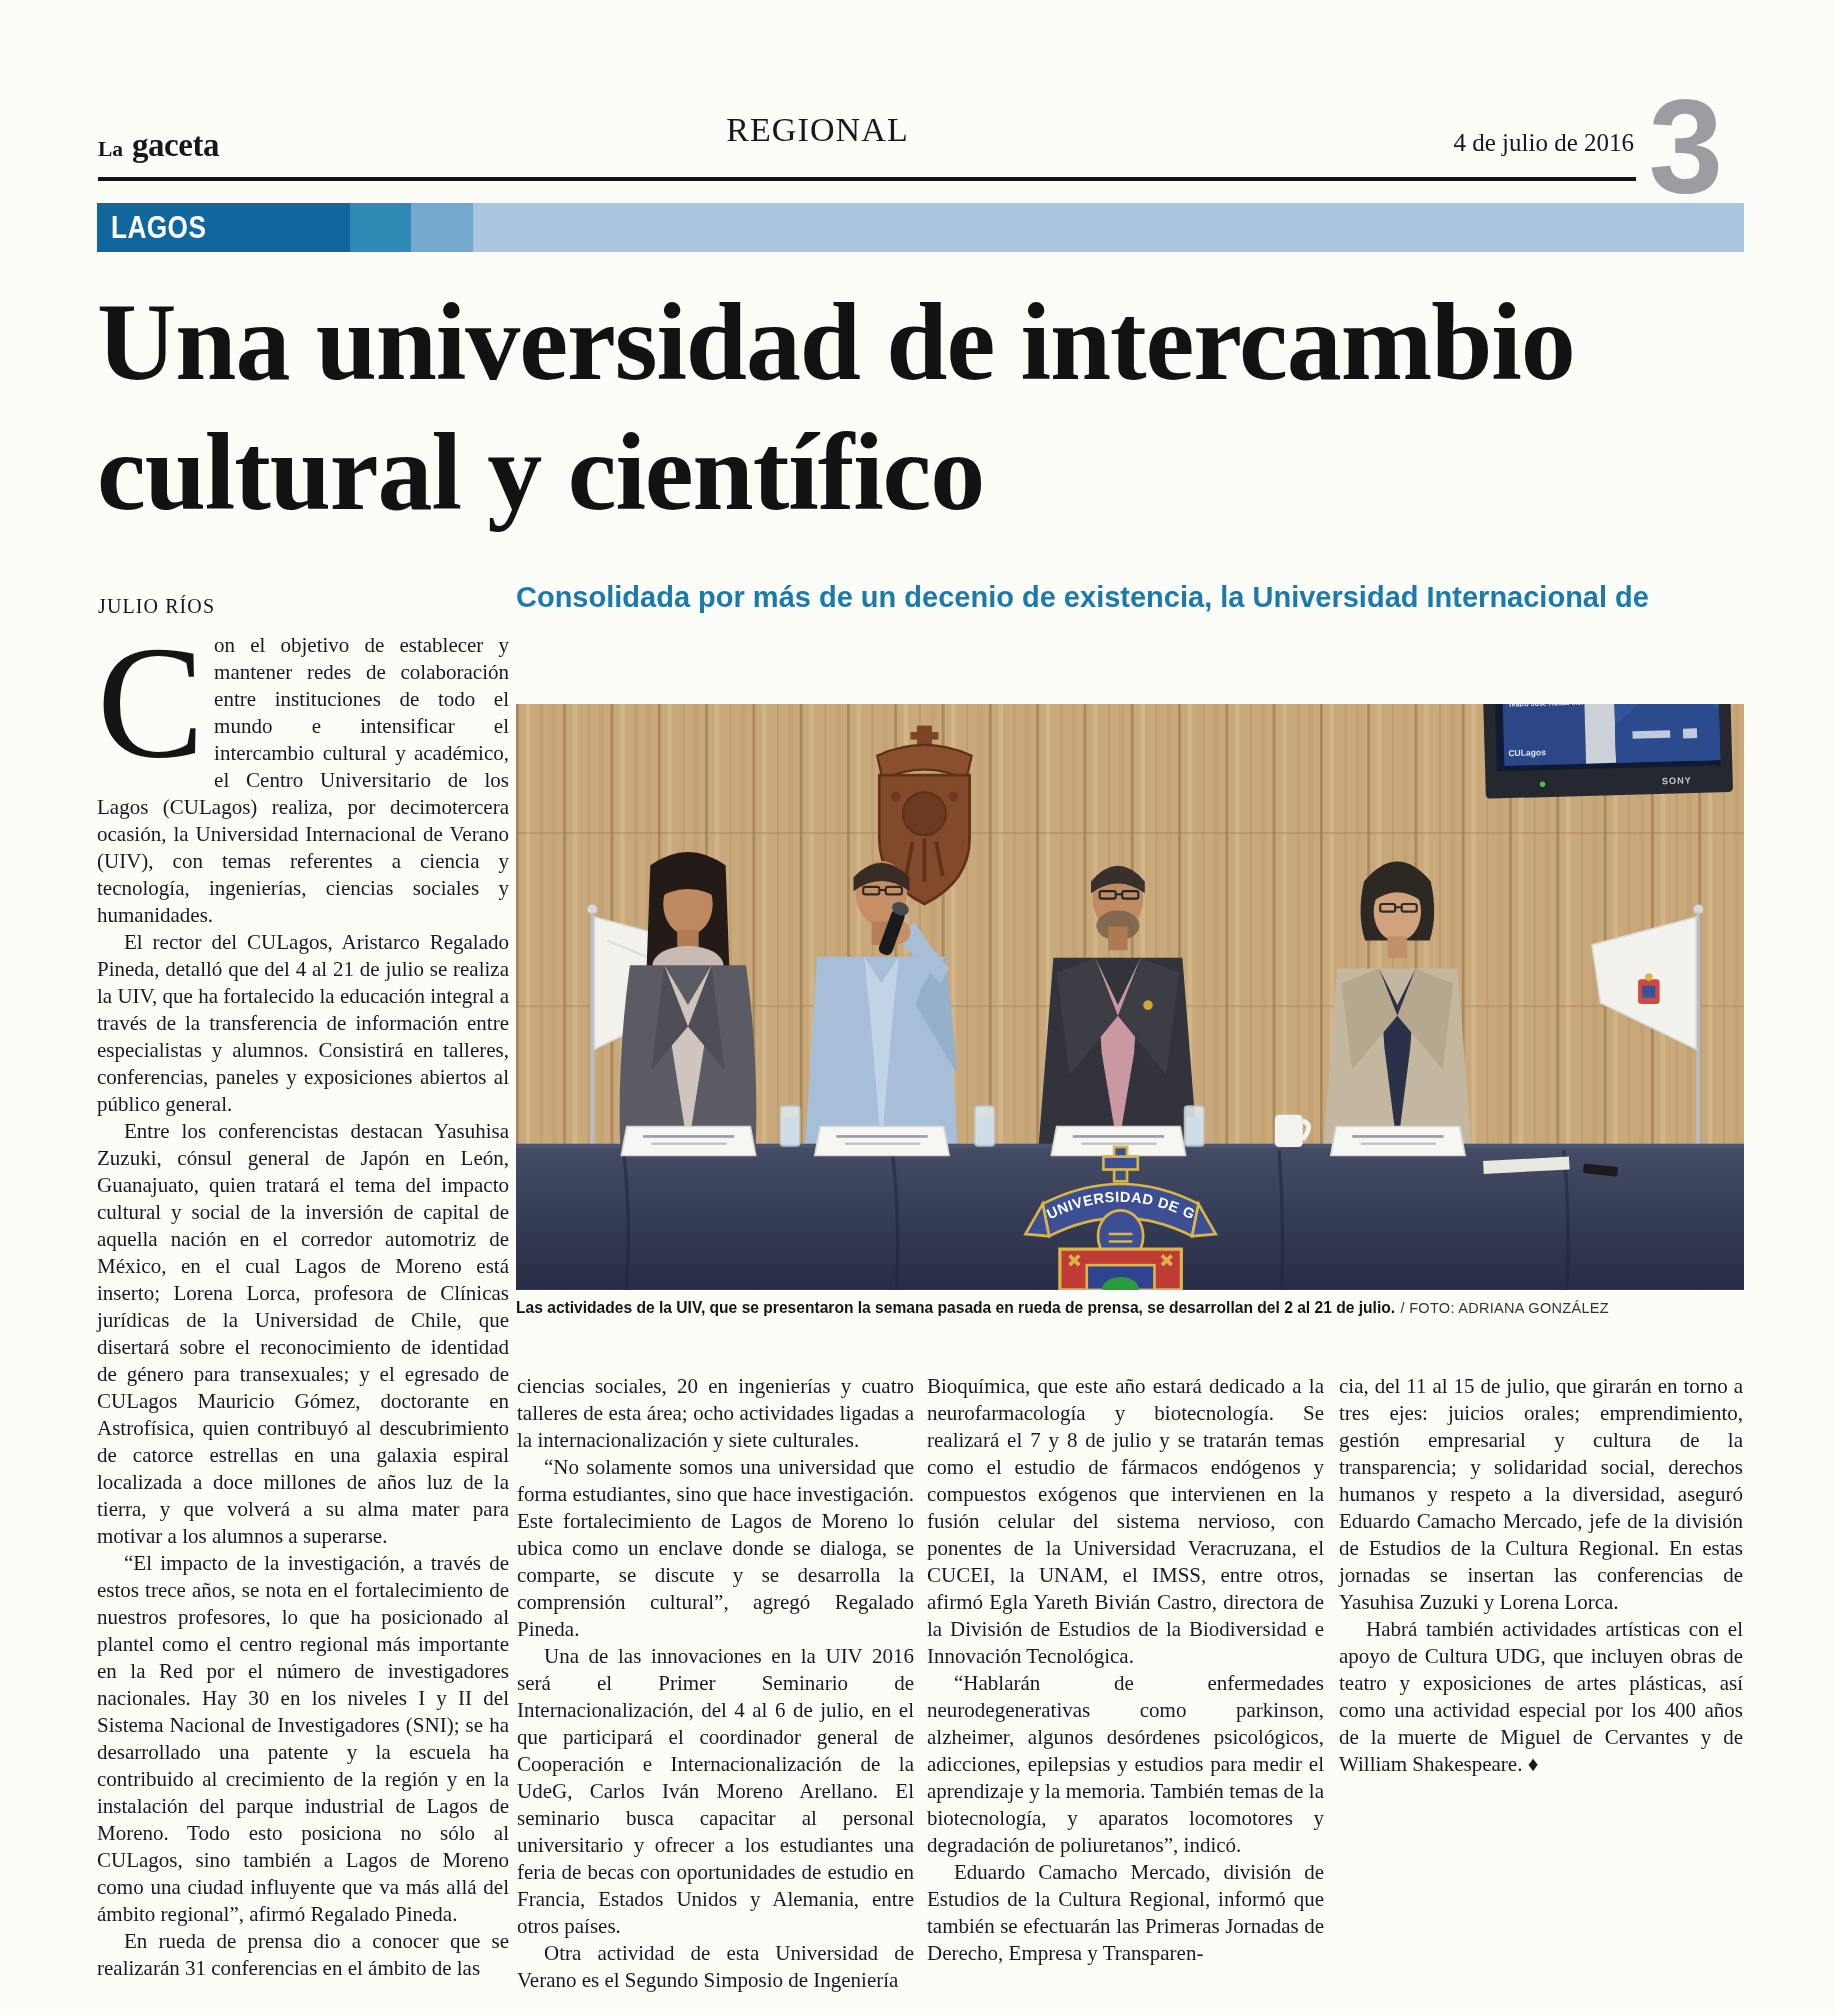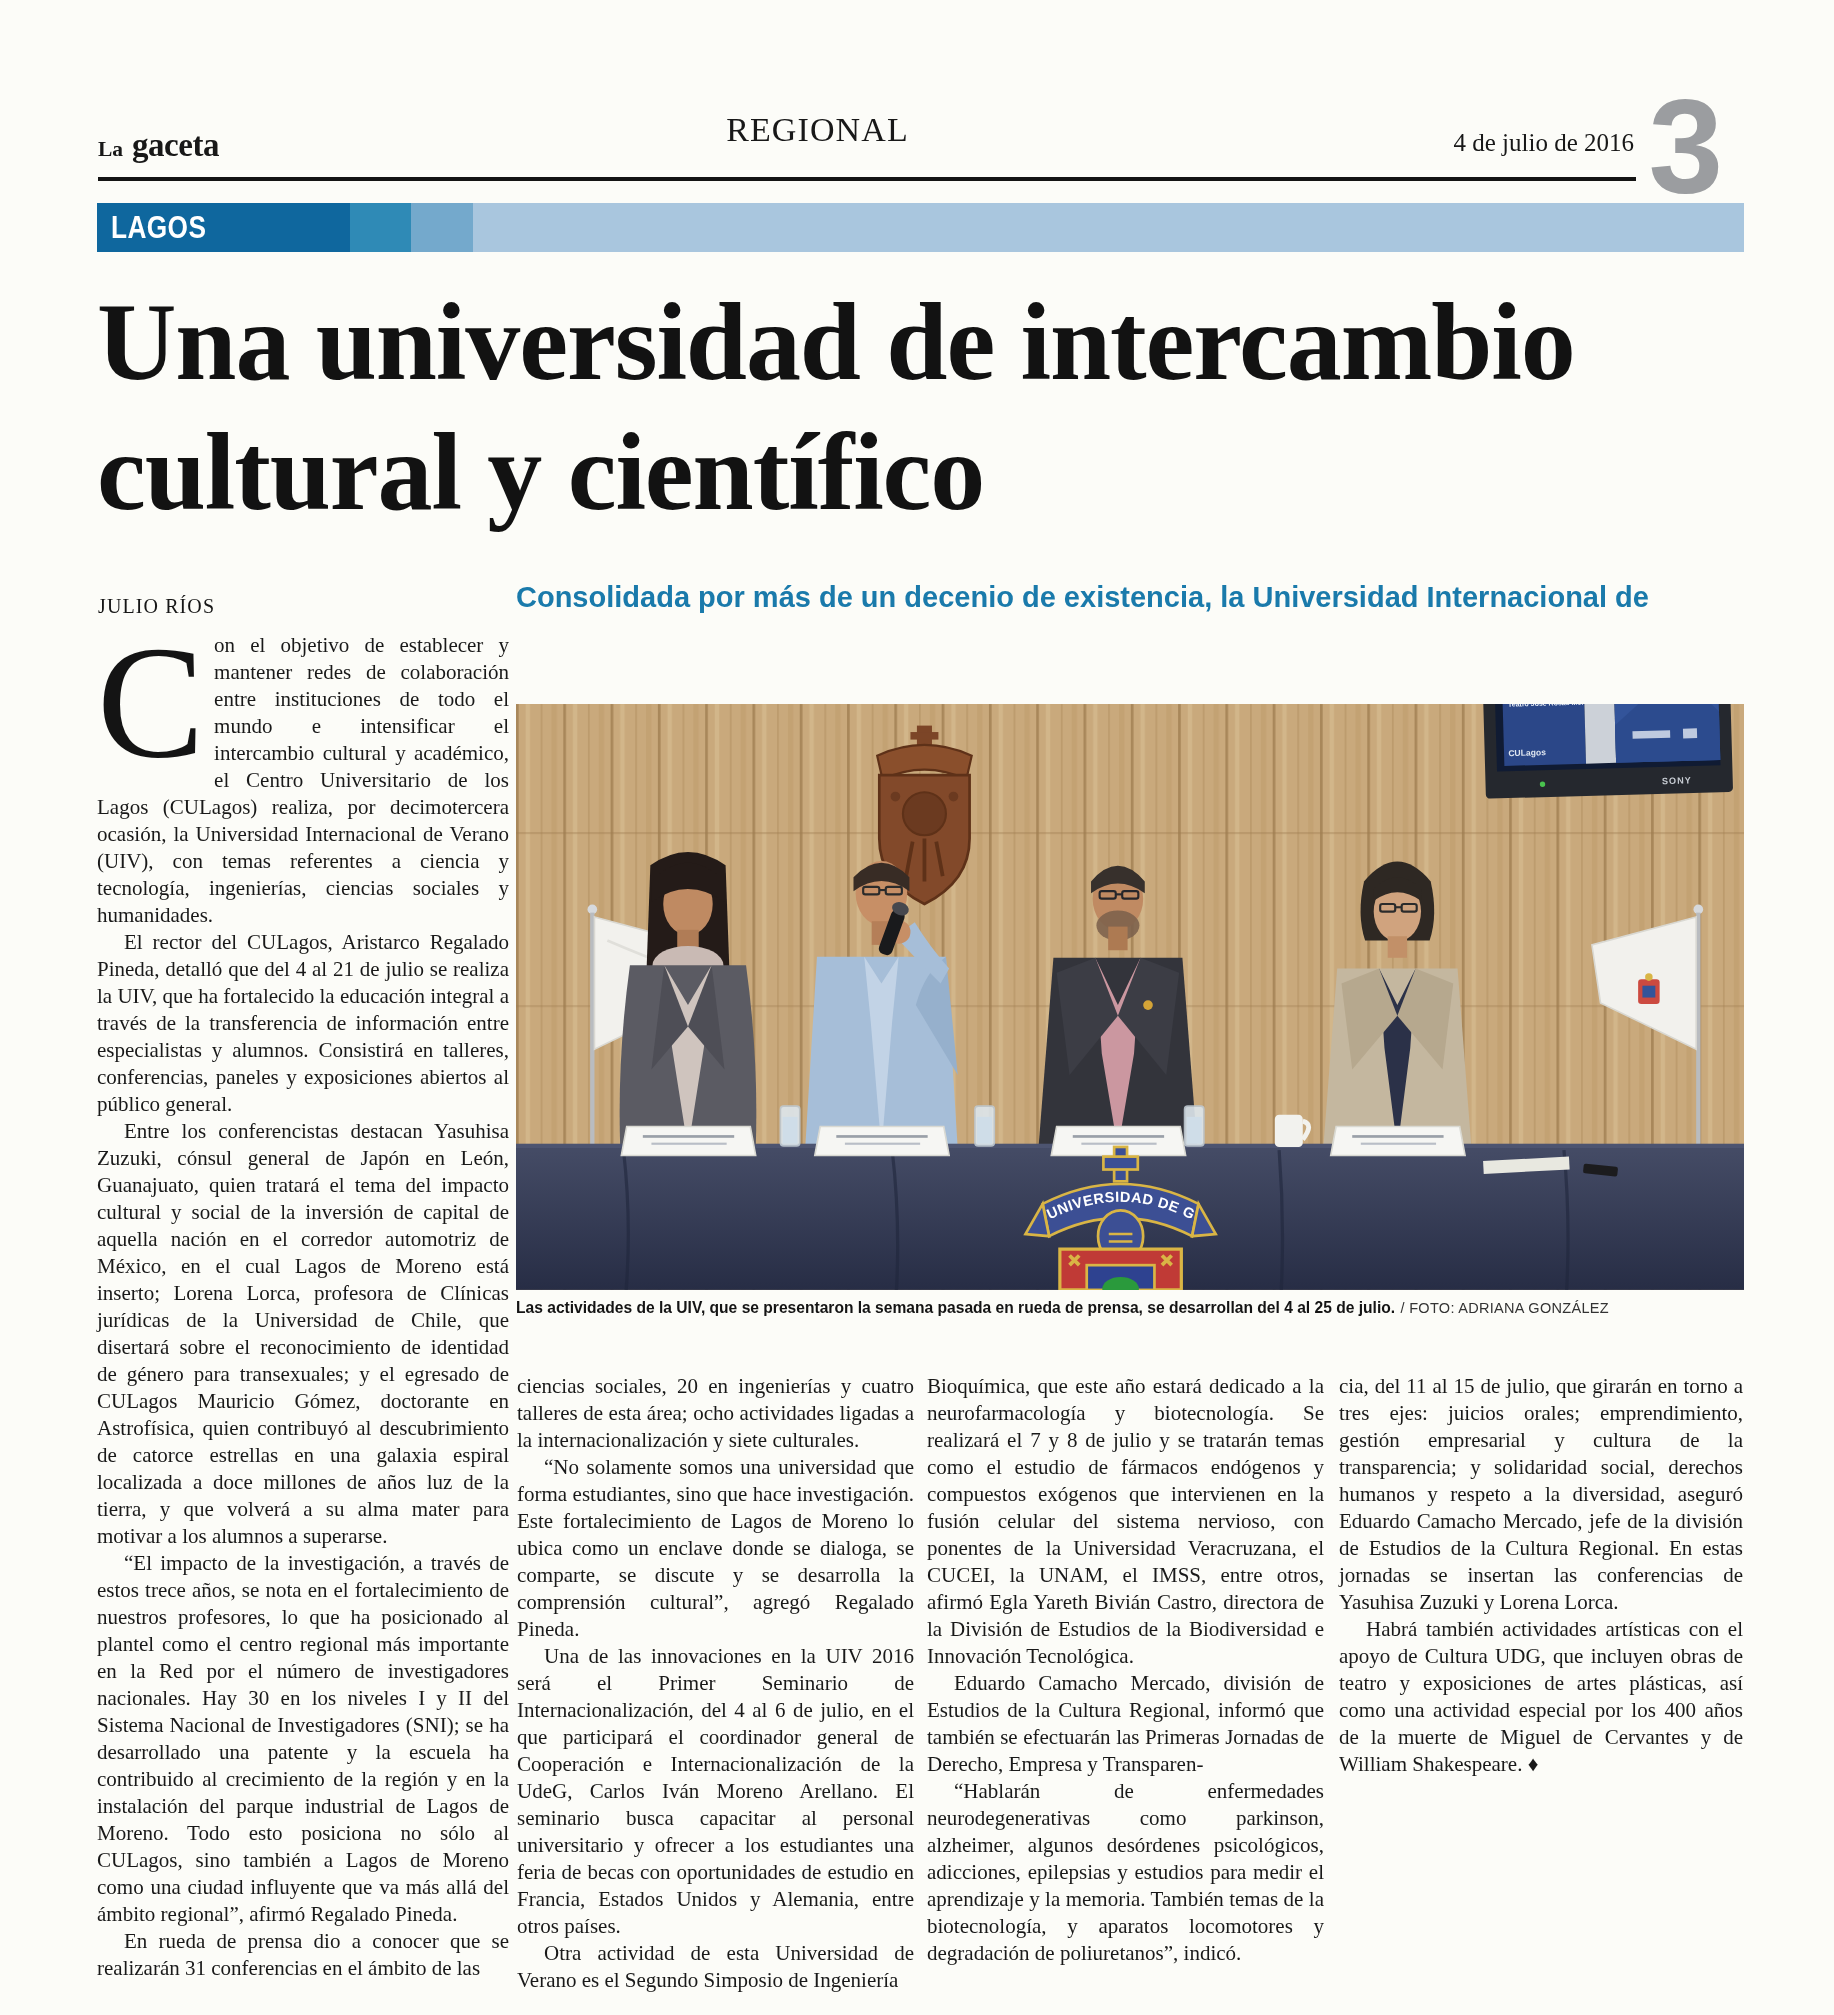--- a/index.html
+++ b/index.html
@@ -294,42 +294,42 @@
         <polygon points="1012,1014 1238,1014 1238,1090 1012,1090" fill="#c03a36" stroke="#d9b545" stroke-width="6"></polygon>
         <rect x="1062" y="1044" width="126" height="46" fill="#2e4290" stroke="#d9b545" stroke-width="5"></rect>
         <ellipse cx="1125" cy="1088" rx="34" ry="22" fill="#2a9a3c"></ellipse>
         <path d="M 1030 1026 l 18 18 m 0 -18 l -18 18" stroke="#d9b545" stroke-width="7"></path>
         <path d="M 1202 1026 l 18 18 m 0 -18 l -18 18" stroke="#d9b545" stroke-width="7"></path>
       </g>
     </svg>
   </figure>
 
   <div class="caption">
-    <span class="cap-main">Las actividades de la UIV, que se presentaron la semana pasada en rueda de prensa, se desarrollan del 4 al 25 de julio.</span><span class="cap-credit">/ FOTO: ADRIANA GONZÁLEZ</span>
+    <span class="cap-main">Las actividades de la UIV, que se presentaron la semana pasada en rueda de prensa, se desarrollan del 2 al 21 de julio.</span><span class="cap-credit">/ FOTO: ADRIANA GONZÁLEZ</span>
   </div>
 
   <div class="col col1">
     <p class="noindent"><span class="dropcap">C</span><span>on el objetivo de establecer y mantener redes de colaboración entre instituciones de todo el mundo e intensificar el intercambio cultural y académico, el Centro Universitario de los Lagos (CULagos) realiza, por decimotercera ocasión, la Universidad Internacional de Verano (UIV), con temas referentes a ciencia y tecnología, ingenierías, ciencias sociales y humanidades.</span></p>
     <p>El rector del CULagos, Aristarco Regalado Pineda, detalló que del 4 al 21 de julio se realiza la UIV, que ha fortalecido la educación integral a través de la transferencia de información entre especialistas y alumnos. Consistirá en talleres, conferencias, paneles y exposiciones abiertos al público general.</p>
     <p>Entre los conferencistas destacan Yasuhisa Zuzuki, cónsul general de Japón en León, Guanajuato, quien tratará el tema del impacto cultural y social de la inversión de capital de aquella nación en el corredor automotriz de México, en el cual Lagos de Moreno está inserto; Lorena Lorca, profesora de Clínicas jurídicas de la Universidad de Chile, que disertará sobre el reconocimiento de identidad de género para transexuales; y el egresado de CULagos Mauricio Gómez, doctorante en Astrofísica, quien contribuyó al descubrimiento de catorce estrellas en una galaxia espiral localizada a doce millones de años luz de la tierra, y que volverá a su alma mater para motivar a los alumnos a superarse.</p>
     <p>“El impacto de la investigación, a través de estos trece años, se nota en el fortalecimiento de nuestros profesores, lo que ha posicionado al plantel como el centro regional más importante en la Red por el número de investigadores nacionales. Hay 30 en los niveles I y II del Sistema Nacional de Investigadores (SNI); se ha desarrollado una patente y la escuela ha contribuido al crecimiento de la región y en la instalación del parque industrial de Lagos de Moreno. Todo esto posiciona no sólo al CULagos, sino también a Lagos de Moreno como una ciudad influyente que va más allá del ámbito regional”, afirmó Regalado Pineda.</p>
     <p>En rueda de prensa dio a conocer que se realizarán 31 conferencias en el ámbito de las</p>
   </div>
 
   <div class="col col2">
     <p class="noindent">ciencias sociales, 20 en ingenierías y cuatro talleres de esta área; ocho actividades ligadas a la internacionalización y siete culturales.</p>
     <p>“No solamente somos una universidad que forma estudiantes, sino que hace investigación. Este fortalecimiento de Lagos de Moreno lo ubica como un enclave donde se dialoga, se comparte, se discute y se desarrolla la comprensión cultural”, agregó Regalado Pineda.</p>
     <p>Una de las innovaciones en la UIV 2016 será el Primer Seminario de Internacionalización, del 4 al 6 de julio, en el que participará el coordinador general de Cooperación e Internacionalización de la UdeG, Carlos Iván Moreno Arellano. El seminario busca capacitar al personal universitario y ofrecer a los estudiantes una feria de becas con oportunidades de estudio en Francia, Estados Unidos y Alemania, entre otros países.</p>
     <p>Otra actividad de esta Universidad de Verano es el Segundo Simposio de Ingeniería</p>
   </div>
 
   <div class="col col3">
     <p class="noindent">Bioquímica, que este año estará dedicado a la neurofarmacología y biotecnología. Se realizará el 7 y 8 de julio y se tratarán temas como el estudio de fármacos endógenos y compuestos exógenos que intervienen en la fusión celular del sistema nervioso, con ponentes de la Universidad Veracruzana, el CUCEI, la UNAM, el IMSS, entre otros, afirmó Egla Yareth Bivián Castro, directora de la División de Estudios de la Biodiversidad e Innovación Tecnológica.</p>
+    <p>“Hablarán de enfermedades neurodegenerativas como parkinson, alzheimer, algunos desórdenes psicológicos, adicciones, epilepsias y estudios para medir el aprendizaje y la memoria. También temas de la biotecnología, y aparatos locomotores y degradación de poliuretanos”, indicó.</p>
     <p>Eduardo Camacho Mercado, división de Estudios de la Cultura Regional, informó que también se efectuarán las Primeras Jornadas de Derecho, Empresa y Transparen-</p>
-    <p>“Hablarán de enfermedades neurodegenerativas como parkinson, alzheimer, algunos desórdenes psicológicos, adicciones, epilepsias y estudios para medir el aprendizaje y la memoria. También temas de la biotecnología, y aparatos locomotores y degradación de poliuretanos”, indicó.</p>
   </div>
 
   <div class="col col4">
     <p class="noindent">cia, del 11 al 15 de julio, que girarán en torno a tres ejes: juicios orales; emprendimiento, gestión empresarial y cultura de la transparencia; y solidaridad social, derechos humanos y respeto a la diversidad, aseguró Eduardo Camacho Mercado, jefe de la división de Estudios de la Cultura Regional. En estas jornadas se insertan las conferencias de Yasuhisa Zuzuki y Lorena Lorca.</p>
     <p>Habrá también actividades artísticas con el apoyo de Cultura UDG, que incluyen obras de teatro y exposiciones de artes plásticas, así como una actividad especial por los 400 años de la muerte de Miguel de Cervantes y de William Shakespeare. ♦</p>
   </div>
 
 </div>
 
 

